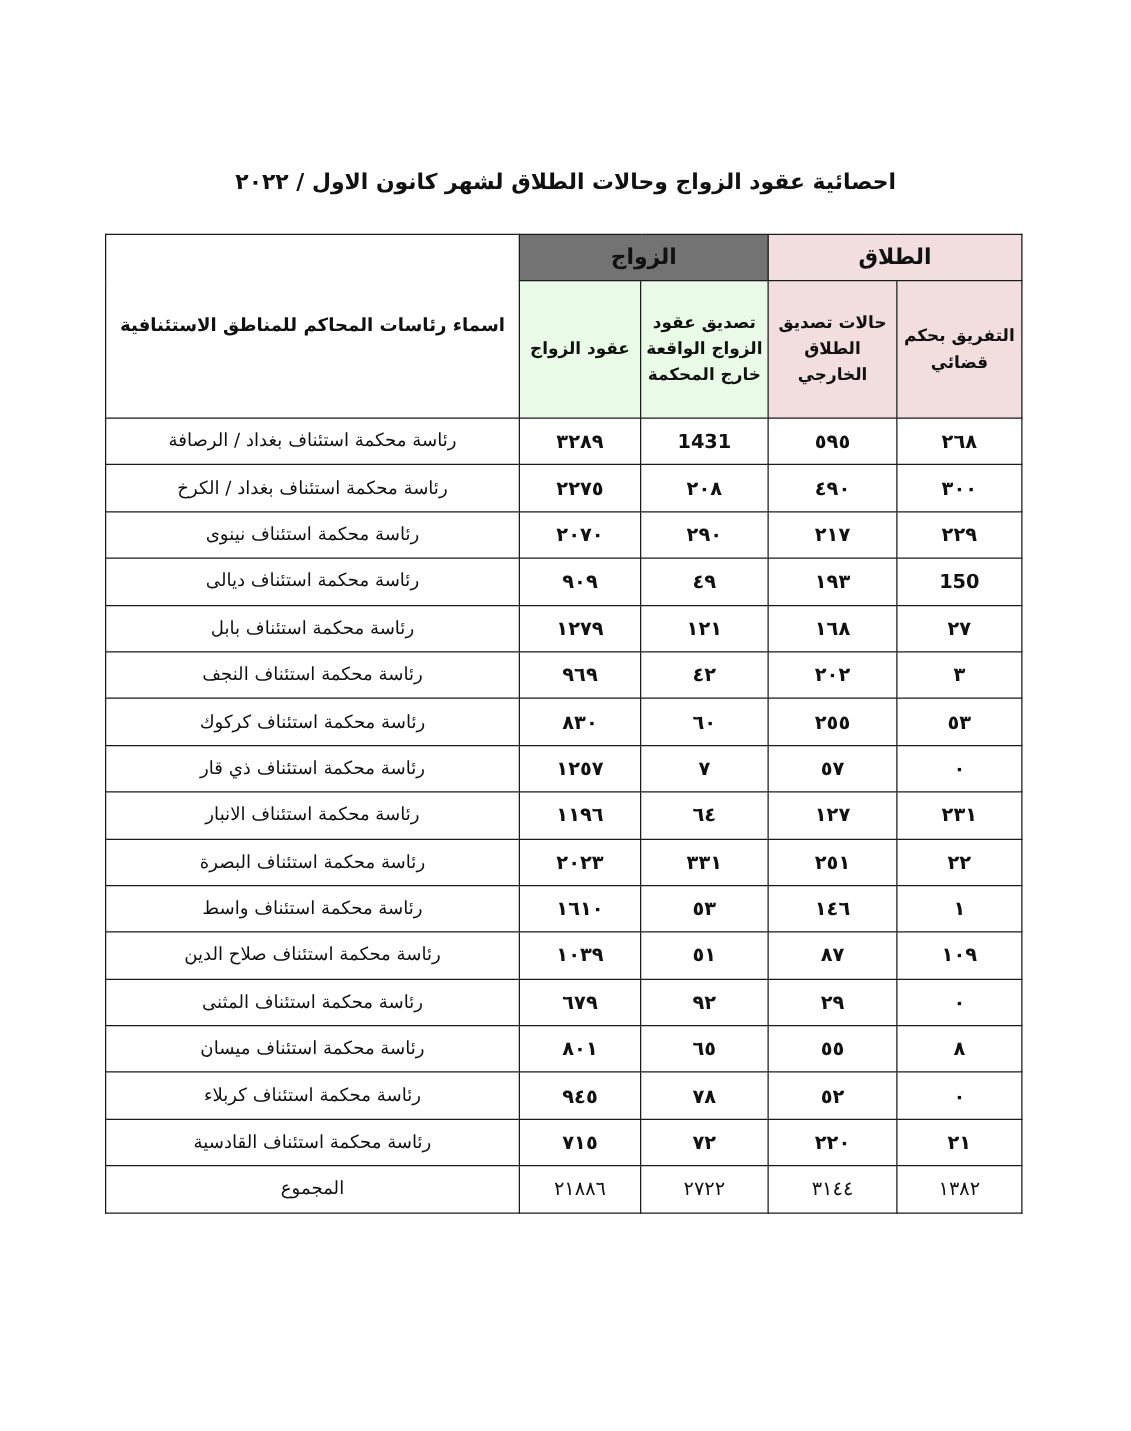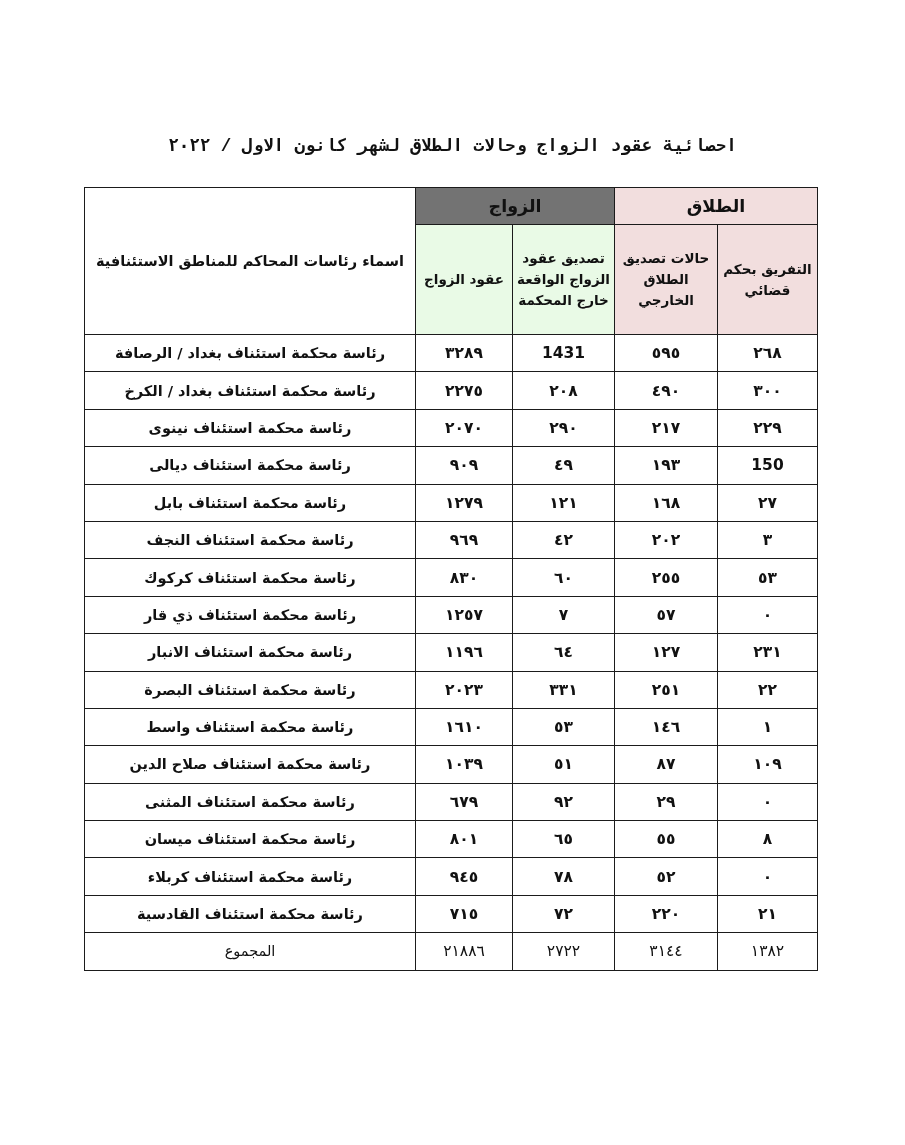--- a/index.html
+++ b/index.html
@@ -29,21 +29,20 @@
     right: 0;
     top: 136px;
     text-align: center;
     font-size: 17.5px;
     font-weight: bold;
     color: #111111;
     letter-spacing: 0;
     direction: rtl;
     white-space: nowrap;
     line-height: 1.2;
-    font-family: Liberation Mono, monospace;
   }
 
   
   .table-wrap {
     position: absolute;
     left: 85px;
     top: 187px;
     width: 733px;
     direction: rtl;
   }
@@ -102,21 +101,21 @@
     font-weight: bold;
     vertical-align: middle;
   }
 
   
   tbody tr { height: 37.4px; }
 
   td.name {
     text-align: center;
     font-size: 14.5px;
-    font-weight: bold;
+    font-weight: normal;
     padding: 0 10px;
     white-space: nowrap;
     background: #ffffff;
   }
 
   td.num {
     text-align: center;
     font-size: 15.5px;
     font-weight: bold;
     background: #ffffff;

